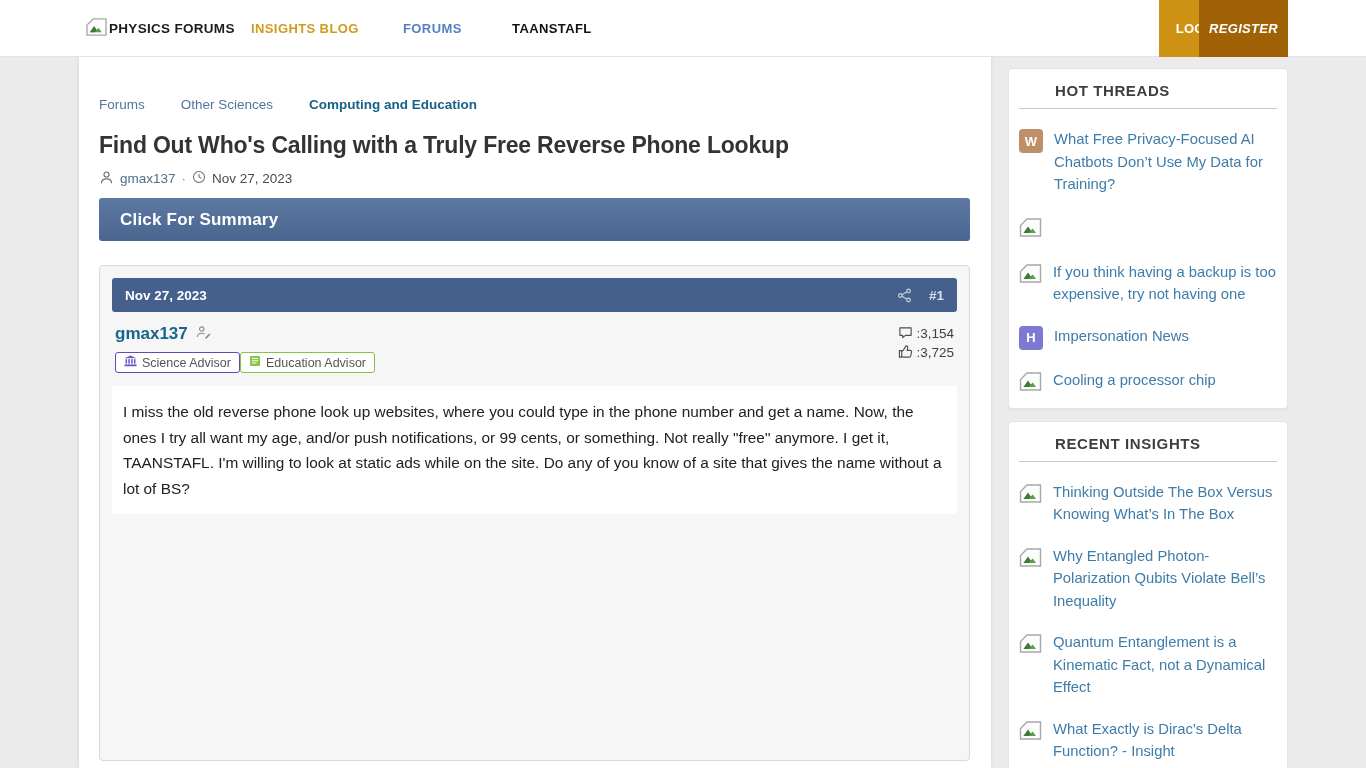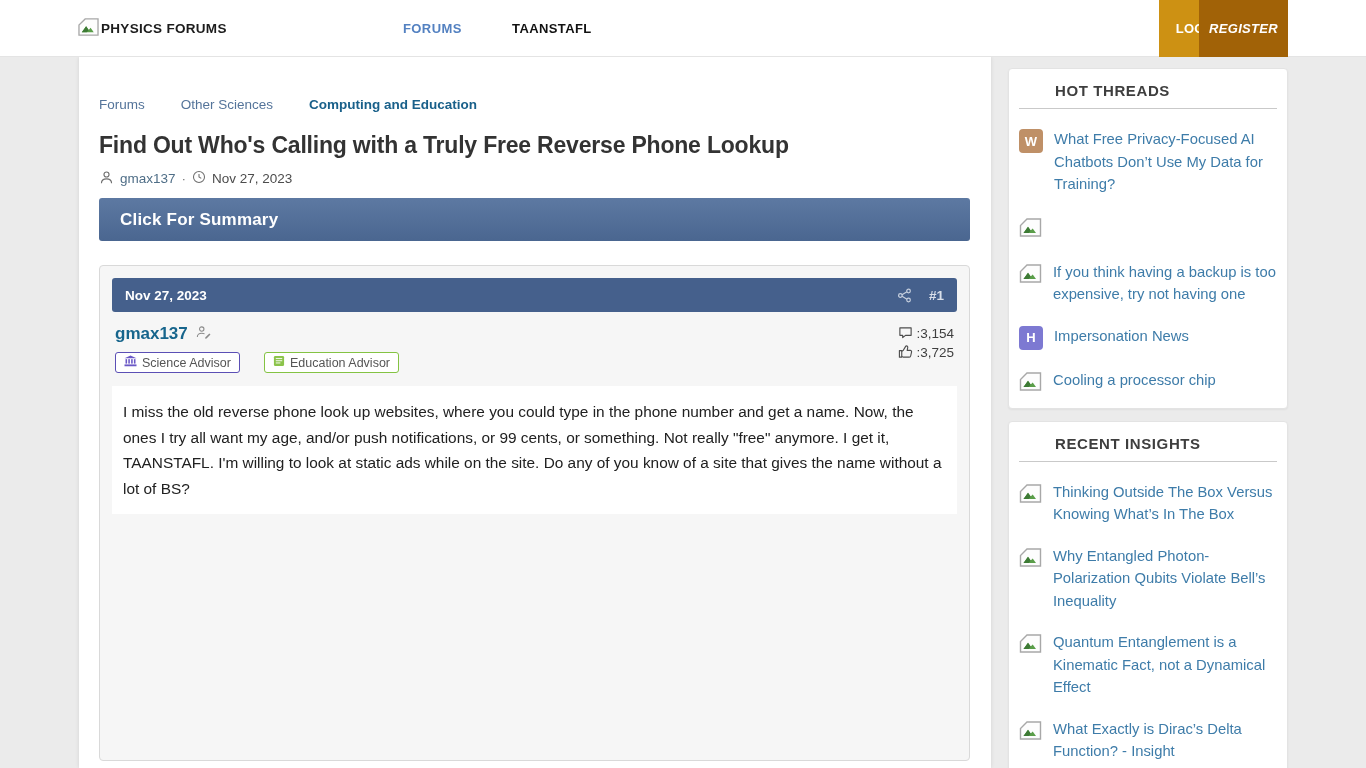--- a/index.html
+++ b/index.html
@@ -2,21 +2,21 @@
 <html><head>
 <meta charset="utf-8">
 <style>
   * { margin:0; padding:0; box-sizing:border-box; }
   html,body { width:1366px; height:768px; overflow:hidden; }
   body { background:#ebebeb; font-family:"Liberation Sans", sans-serif; position:relative; }
 
   
   .header { position:absolute; top:0; left:0; width:1366px; height:57px; background:#fff;
             border-bottom:1px solid #e4e4e4; z-index:20; }
-  .logo { position:absolute; left:78px; top:0; height:57px; display:flex; align-items:center; gap:2px; cursor:pointer; }
+  .logo { position:absolute; left:86px; top:0; height:57px; display:flex; align-items:center; gap:2px; cursor:pointer; }
   .logo-text { font-weight:bold; font-size:13.5px; color:#1c1c1c; letter-spacing:.3px; }
   .nav-link { position:absolute; top:0; height:57px; line-height:57px; font-weight:bold;
               font-size:13px; letter-spacing:.4px; cursor:pointer; }
   .nav-insights { left:251px; }
   .nav-forums { left:403px; }
   .nav-trending { left:512px; }
   .hdr-btn { position:absolute; top:0; height:57px; display:flex; align-items:center; justify-content:center;
              color:#fff; font-weight:bold; font-size:13px; letter-spacing:.3px; cursor:pointer; }
   .btn-login { left:1159px; width:80px; }
   .btn-register { left:1199px; width:89px; }
@@ -41,21 +41,21 @@
   .post-header { height:34px; background:#45608c; border-radius:3px; display:flex; align-items:center;
                  justify-content:space-between; padding:0 13px; }
   .post-date { color:#fff; font-weight:bold; font-size:13.5px; }
   .post-header-right { display:flex; align-items:center; gap:17px; }
   .post-number { color:#d9dfe9; font-weight:bold; font-size:13.5px; cursor:pointer; }
   .share-btn { display:flex; align-items:center; cursor:pointer; }
 
   .user-row { display:flex; justify-content:space-between; padding:12px 3px 13px; }
   .username-line { display:flex; align-items:center; gap:7px; }
   .username { font-size:17px; font-weight:bold; color:#17658c; cursor:pointer; }
-  .badges { display:flex; gap:24px; margin-top:8px; }
+  .badges { display:flex; gap:0; margin-top:8px; }
   .badge { display:inline-flex; align-items:center; gap:5px; background:#fff; border:1px solid #999;
            border-radius:3px; padding:0 8px; height:21px; font-size:12.5px; color:#555; }
   .badge-science { border-color:#5b4fb5; }
   .badge-education { border-color:#84c343; }
   .stats { text-align:right; font-size:13.5px; color:#3f3f3f; }
   .stat-line { display:flex; align-items:center; justify-content:flex-end; gap:3px; height:19px; }
 
   .post-body { background:#fff; padding:13px 11px; font-size:15.4px; line-height:25.5px; color:#212121; }
 
   
@@ -89,20 +89,21 @@
 
 <div class="header">
   <div class="logo">
     <span class="ico">
       <svg width="21" height="20" viewBox="0 0 22 21">
           <use href="#img-broken"></use>
         </svg>
     </span>
     <span class="logo-text">PHYSICS FORUMS</span>
   </div>
+  <div class="nav-link nav-insights" style="color: rgb(207, 155, 29);">INSIGHTS BLOG</div>
   <div class="nav-link nav-forums" style="color: rgb(83, 129, 193);">FORUMS</div>
   <div class="nav-link nav-trending" style="color: rgb(17, 17, 17);">TAANSTAFL</div>
   <div class="hdr-btn btn-login" style="background-color: rgb(205, 145, 19);">LOG IN</div>
   <div class="hdr-btn btn-register" style="background-color: #a16207; font-style: italic;">REGISTER</div>
 </div>
 
 <div class="main-card">
 
   <div class="breadcrumb">
     <span class="crumb">Forums</span>

